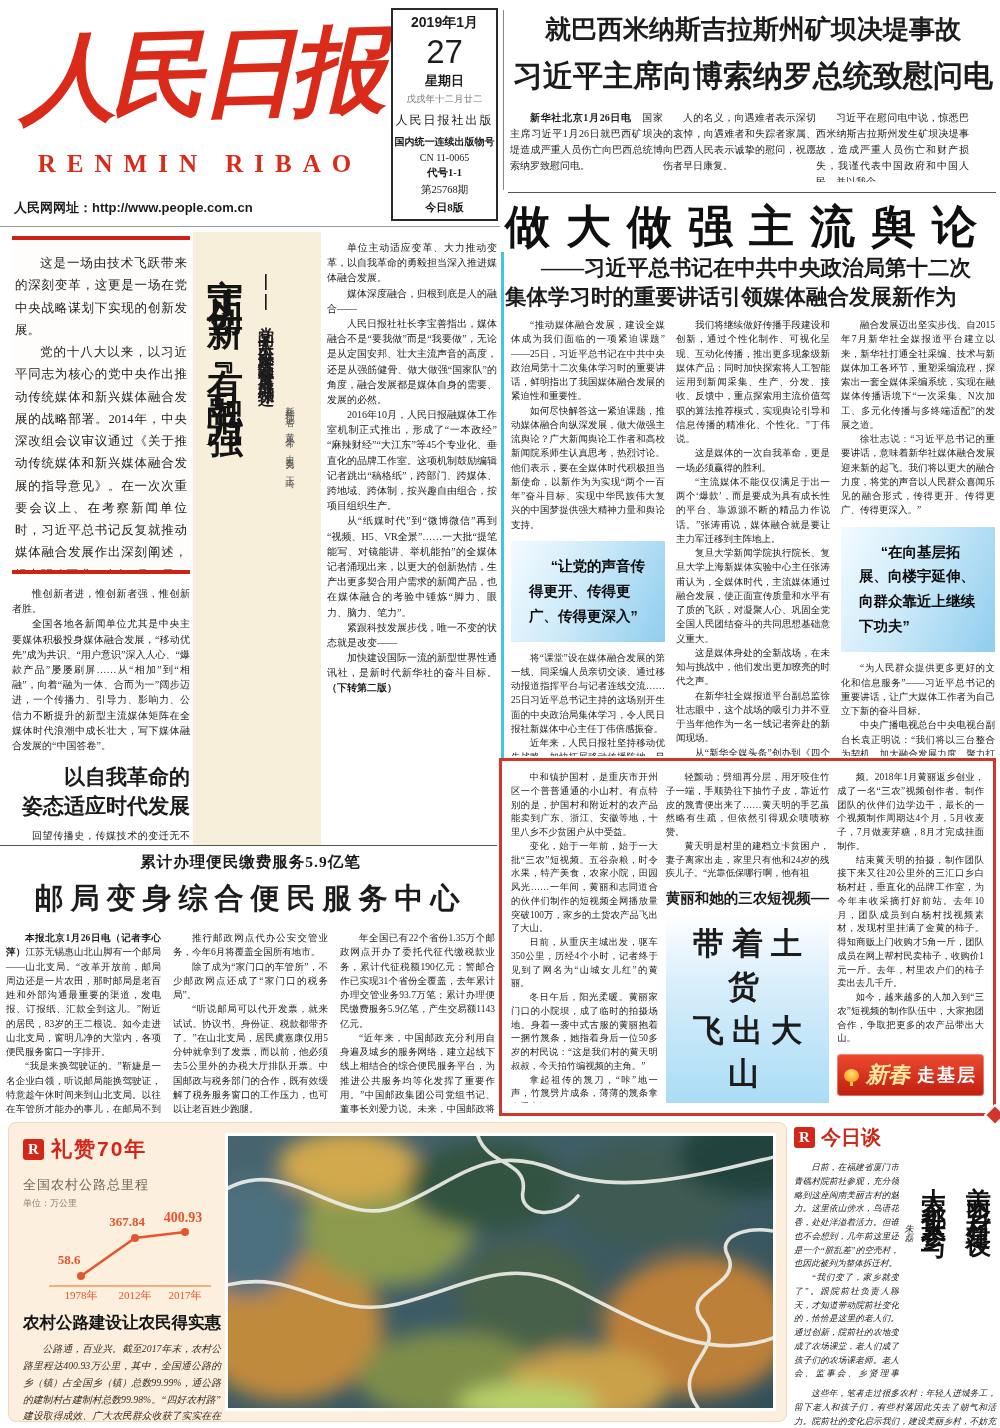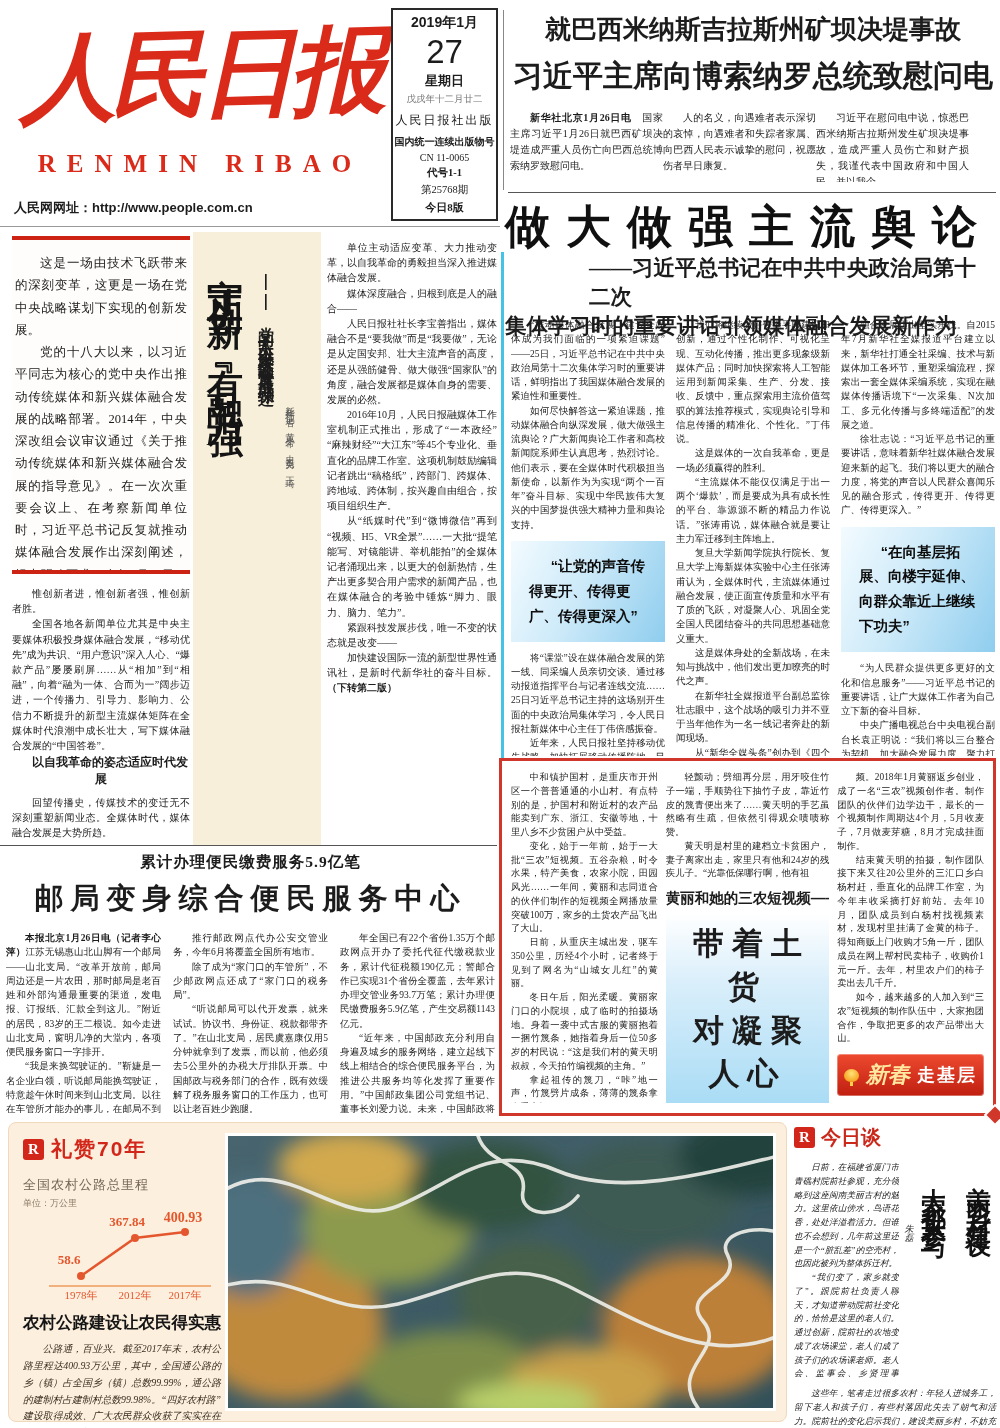--- a/index.html
+++ b/index.html
@@ -36,30 +36,30 @@
   .ts-kicker{font-family:Liberation Serif, serif;font-weight:bold;font-size:26px;text-align:center}
   .ts-headline{font-family:"Liberation Sans",sans-serif;font-weight:bold;font-size:30px;text-align:center;margin-top:9px}
   .ts-cols{display:flex;margin-top:13px}
   .ts-col{width:153px;font-size:10px;line-height:1.6;overflow:hidden;height:72px}
   .ts-rule{position:absolute;left:508px;top:192px;width:488px;height:1px;background:#555}
 
   
   .lead-head{position:absolute;left:505px;top:197px;width:491px;text-align:left;white-space:nowrap;
     font-family:"Liberation Sans",sans-serif;font-weight:bold;font-size:45px;letter-spacing:16px;color:#101010}
   .lead-sub{position:absolute;left:505px;top:254px;width:491px;font-weight:bold;font-size:21.5px;line-height:1.36}
-  .lead-sub .s1{padding-left:84px}
+  .lead-sub .s1{padding-left:36px}
 
   
   .colA{position:absolute;left:12px;top:236px;width:178px;height:609px;overflow:hidden}
   .intro-box{border-top:4px solid #cc2314;border-bottom:4px solid #cc2314;padding:12px 3px 8px;
     height:338px;box-sizing:border-box;overflow:hidden;background:#fffdfb}
   .intro-box p{font-size:12.5px;line-height:1.78}
   .colA-body{margin-top:12px;font-size:10px;line-height:1.52}
-  .subhead{font-family:"Liberation Sans",sans-serif;font-weight:bold;font-size:12px;line-height:1.4;
-    text-indent:1.5em;text-align:center;margin:1px 0 7px}
+  .subhead{font-family:"Liberation Sans",sans-serif;font-weight:bold;font-size:21px;line-height:1.4;
+    text-indent:1.5em;text-align:right;margin:9px 0 7px}
   .colB{position:absolute;left:193px;top:232px;width:128px;height:613px;background:#f7efd9;box-sizing:border-box;
     padding:18px 6px 12px 10px;display:flex;gap:7px}
   .v-headline{writing-mode:vertical-rl;font-family:"Liberation Sans",sans-serif;font-weight:bold;
     font-size:36px;letter-spacing:11px;line-height:1.25;color:#141414}
   .v-sub{writing-mode:vertical-rl;font-family:"Liberation Sans",sans-serif;font-weight:bold;
     font-size:16px;letter-spacing:4px;margin-top:24px}
   .v-byline{writing-mode:vertical-rl;font-size:9.5px;color:#555;letter-spacing:3px;margin-top:148px}
   .colC{position:absolute;left:327px;top:240px;width:170px;height:602px;overflow:hidden;font-size:10px;line-height:1.52}
   .turn{font-weight:bold}
   .cyan-line{position:absolute;left:501px;top:252px;width:3px;height:508px;background:#46c2e6}
@@ -271,21 +271,21 @@
       <p>日前，从重庆主城出发，驱车350公里，历经4个小时，记者终于见到了网名为“山城女儿红”的黄丽。</p>
       <p>冬日午后，阳光柔暖。黄丽家门口的小院坝，成了临时的拍摄场地。身着一袭中式古服的黄丽抱着一捆竹篾条，她指着身后一位50多岁的村民说：“这是我们村的黄天明叔叔，今天拍竹编视频的主角。”</p>
       <p>拿起祖传的篾刀，“咔”地一声，竹篾劈片成条，薄薄的篾条拿在手上轻</p>
     </div>
     <div class="sv-center">
       <p style="font-size:9.3px;line-height:1.48">轻颤动；劈细再分层，用牙咬住竹子一端，手顺势往下抽竹子皮，靠近竹皮的篾青便出来了……黄天明的手艺虽然略有生疏，但依然引得观众啧啧称赞。</p>
       <p style="font-size:9.3px;line-height:1.48">黄天明是村里的建档立卡贫困户，妻子离家出走，家里只有他和24岁的残疾儿子。“光靠低保哪行啊，他有祖</p>
       <div class="sv-kicker">黄丽和她的三农短视频——</div>
       <div class="sv-panel">
         <div class="sv-title">带着土货</div>
-        <div class="sv-title">对凝聚人心</div>
+        <div class="sv-title">飞出大山</div>
 
       </div>
 
     </div>
     <div class="sv-col">
       <p>频。2018年1月黄丽返乡创业，成了一名“三农”视频创作者。制作团队的伙伴们边学边干，最长的一个视频制作周期达4个月，5月收麦子，7月做麦芽糖，8月才完成挂面制作。</p>
       <p>结束黄天明的拍摄，制作团队接下来又往20公里外的三汇口乡白杨村赶，垂直化的品牌工作室，为今年丰收采摘打好前站。去年10月，团队成员到白杨村找视频素材，发现村里挂满了金黄的柿子。得知商贩上门收购才5角一斤，团队成员在网上帮村民卖柿子，收购价1元一斤。去年，村里农户们的柿子卖出去几千斤。</p>
       <p>如今，越来越多的人加入到“三农”短视频的制作队伍中，大家抱团合作，争取把更多的农产品带出大山。</p>
       <div class="sv-banner">
         <span class="lantern"></span>

